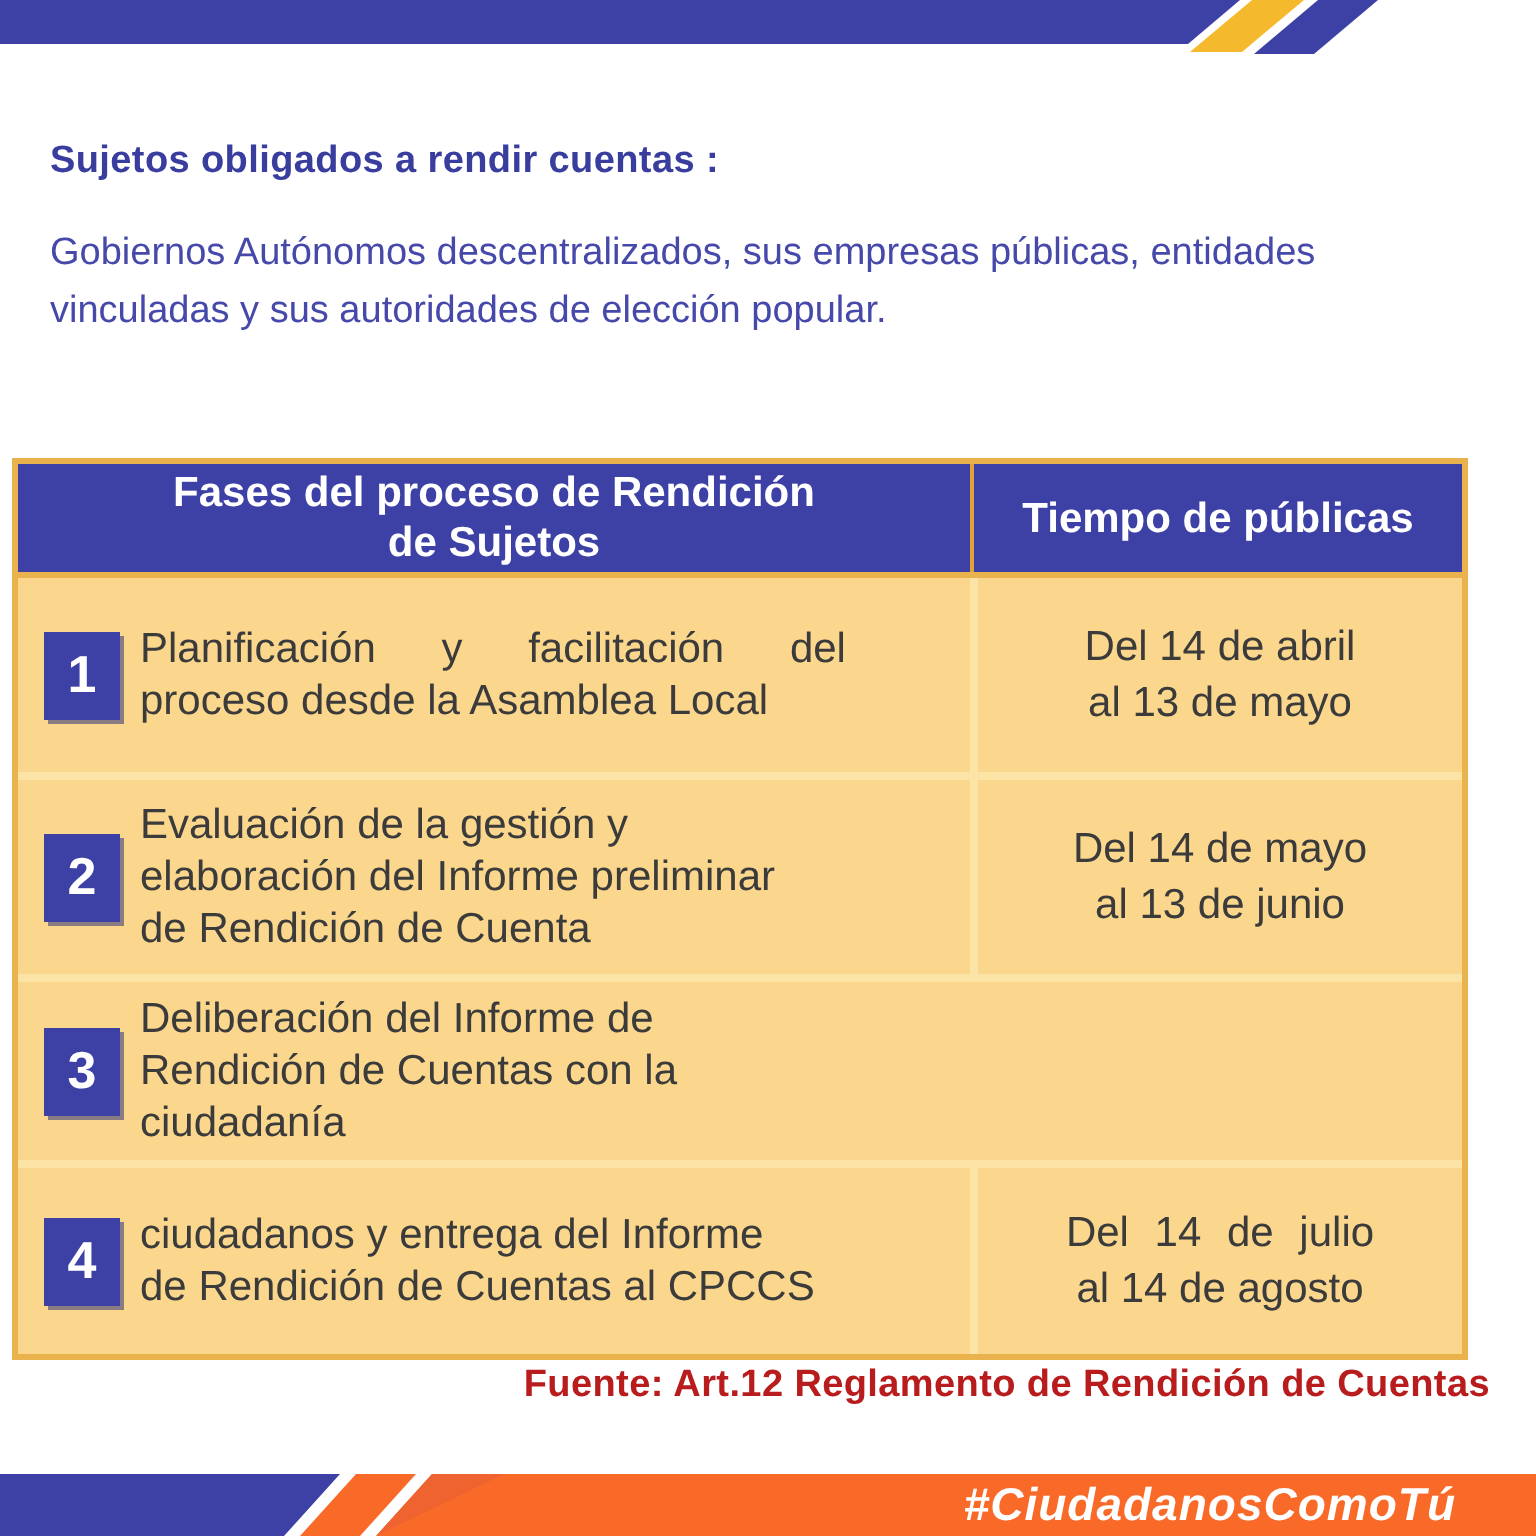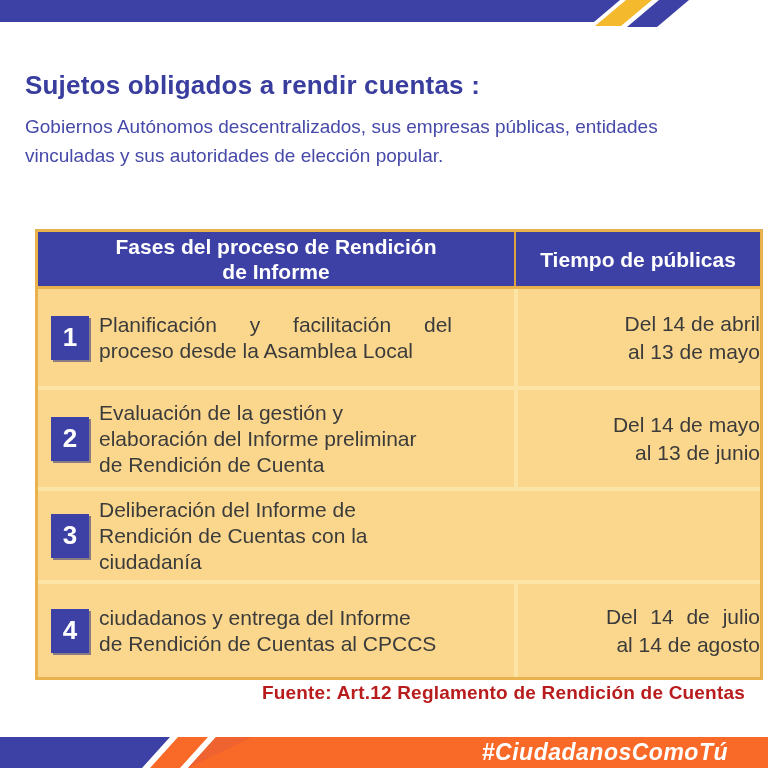--- a/index.html
+++ b/index.html
@@ -12,29 +12,29 @@
   .deco-top{top:0;}
   .deco-bottom{bottom:0;}
   .hashtag{
     position:absolute;right:40px;top:737px;height:31px;line-height:31px;
     color:#ffffff;font-size:23px;font-weight:bold;font-style:italic;
     letter-spacing:0.5px;
   }
   
   .title{
     position:absolute;left:25px;top:70px;
-    color:#383d9e;font-size:26px;font-weight:bold;letter-spacing:0.2px;
+    color:#383d9e;font-size:19px;font-weight:bold;letter-spacing:0.2px;
   }
   .description{
     position:absolute;left:25px;top:112px;width:695px;
     color:#4649a9;font-size:19px;line-height:29px;
   }
   
   .table{
-    position:absolute;left:35px;top:229px;width:728px;height:451px;
+    position:absolute;left:6px;top:229px;width:728px;height:451px;
     box-sizing:border-box;border:3px solid #e9b24d;background:#d946ef;
     display:flex;flex-direction:column;
   }
   .thead{
     height:57px;flex:none;display:flex;background:#3d41a5;
     border-bottom:3px solid #e9b24d;box-sizing:border-box;
   }
   .th{
     display:flex;flex-direction:column;align-items:center;justify-content:center;
     color:#ffffff;font-weight:bold;font-size:21px;line-height:25px;text-align:center;
@@ -57,21 +57,21 @@
     box-shadow:2px 2px 0 rgba(44,47,122,0.55);
     display:flex;align-items:center;justify-content:center;
     color:#ffffff;font-size:26px;font-weight:bold;
   }
   .phase-text{
     margin-left:10px;width:392px;color:#3b3b3b;font-size:21px;line-height:26px;
   }
   .phase-line.stretch{word-spacing:27px;}
   .cell-time{
     width:246px;flex:none;box-sizing:border-box;border-left:4px solid #fce3a6;
-    display:flex;flex-direction:column;align-items:flex-end;justify-content:center;
+    display:flex;flex-direction:column;align-items:center;justify-content:center;
     color:#3b3b3b;font-size:21px;line-height:28px;text-align:center;
   }
   .time-line.stretch{word-spacing:7px;}
   
   .source-note{
     position:absolute;right:23px;top:682px;
     color:#b91c1c;font-size:19px;font-weight:bold;letter-spacing:0.2px;
   }
 </style>
 </head>
@@ -85,21 +85,21 @@
     <polygon points="659,0 689,0 657,27 627,27" fill="#3d41a5"></polygon>
   </svg>
 
   <div class="title">Sujetos obligados a rendir cuentas :</div>
   <div class="description">Gobiernos Autónomos descentralizados, sus empresas públicas, entidades vinculadas y sus autoridades de elección popular.</div>
 
   <div class="table">
     <div class="thead">
       <div class="th th-phases">
         <div>Fases del proceso de Rendición</div>
-        <div>de Informe</div>
+        <div>de Sujetos</div>
       </div>
       <div class="th th-time">
         <div>Tiempo de públicas</div>
       </div>
     </div>
 
     <div class="trow row-1">
       <div class="cell-phase">
         <div class="badge">1</div>
         <div class="phase-text">

